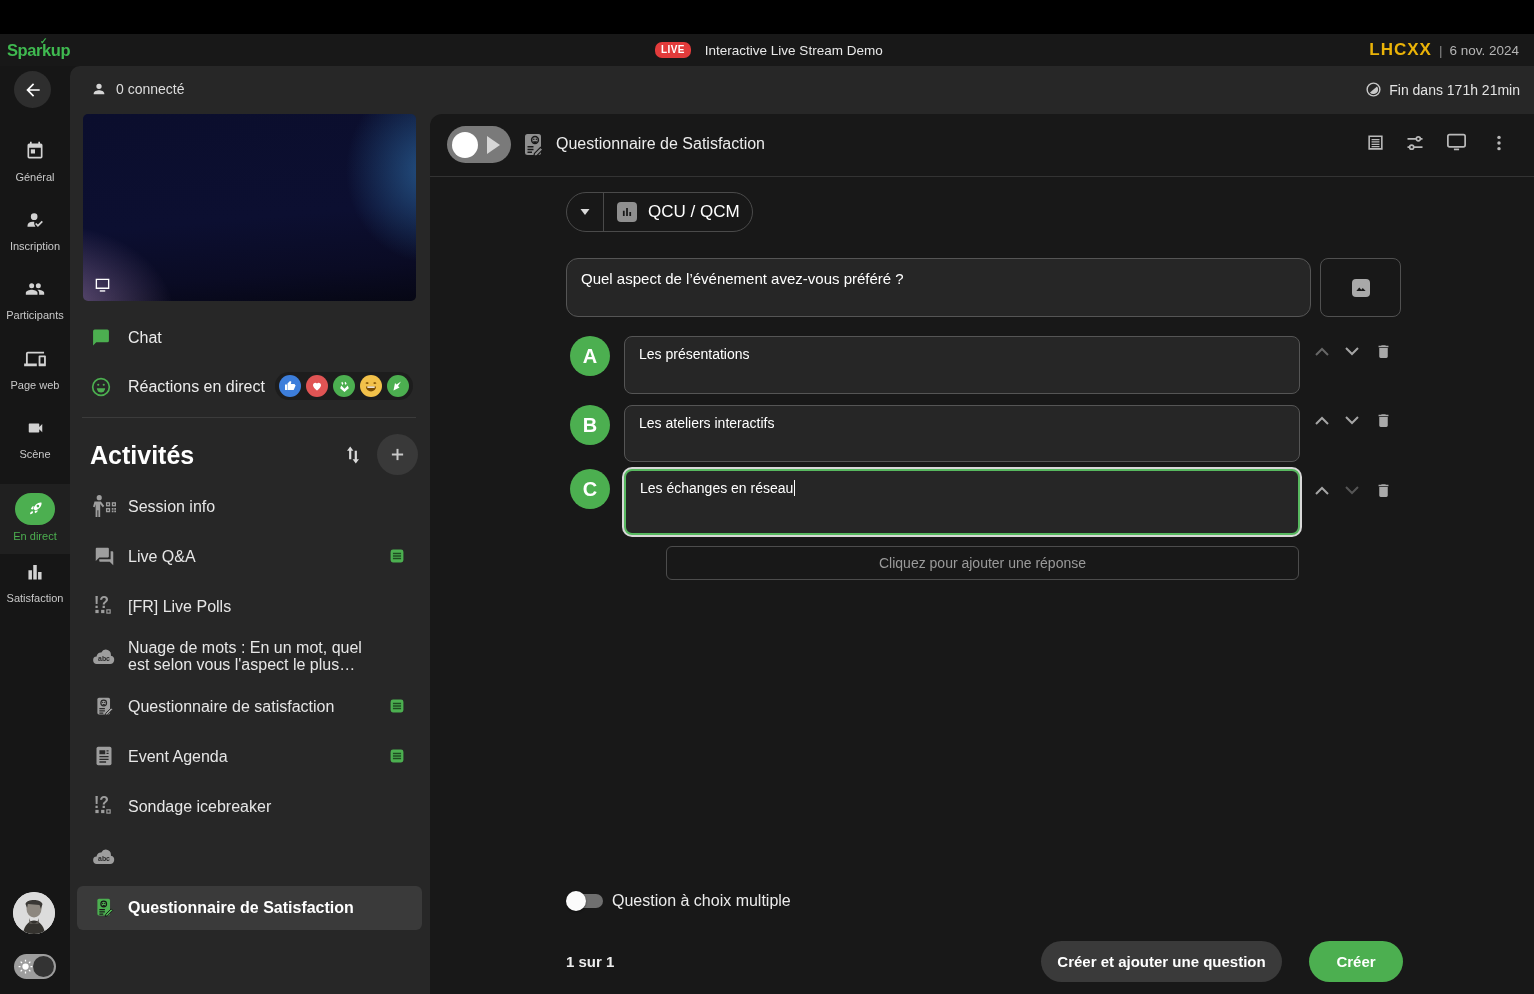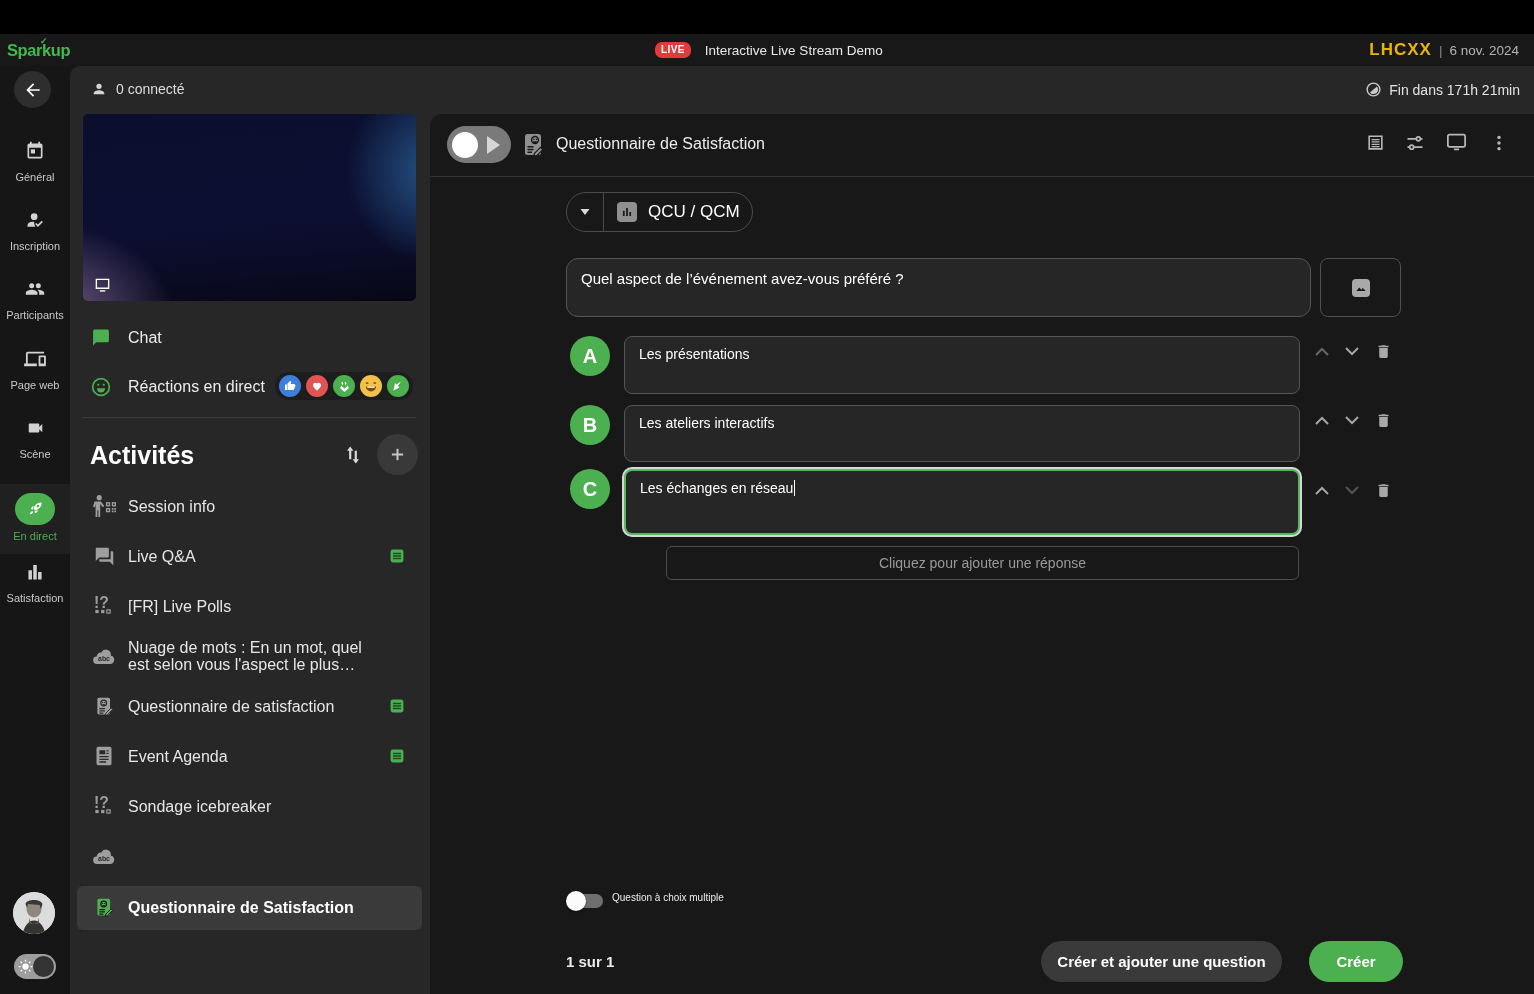--- a/index.html
+++ b/index.html
@@ -75,21 +75,21 @@
 #qinput .qtxt { position:absolute; left:14px; top:11px; font-size:15px; color:#fff; }
 #imgbtn { position:absolute; left:890px; top:144px; width:81px; height:59px; border-radius:8px; border:1px solid #505050; display:flex; align-items:center; justify-content:center; }
 .answer { position:absolute; left:140px; }
 .acircle { position:absolute; width:40px; height:40px; border-radius:50%; background:#4caf50; color:#fff; font-weight:bold; font-size:20px; display:flex; align-items:center; justify-content:center; }
 .abox { position:absolute; left:54px; width:676px; border-radius:8px; border:1px solid #555; background:#262626; }
 .abox .atx { position:absolute; left:14px; top:9px; font-size:14px; color:#fff; }
 .ctrls { position:absolute; display:flex; align-items:center; gap:16px; }
 #addbtn { position:absolute; left:236px; top:432px; width:633px; height:34px; border-radius:6px; border:1px solid #4c4c4c; color:#9a9a9a; font-size:14px; display:flex; align-items:center; justify-content:center; }
 #mctoggle { position:absolute; left:139px; top:780px; width:34px; height:14px; border-radius:7px; background:#6f6f6f; }
 #mctoggle .thumb { position:absolute; left:-3px; top:-3px; width:20px; height:20px; border-radius:50%; background:#fbfbfb; box-shadow:0 1px 2px rgba(0,0,0,0.5); }
-#mclabel { position:absolute; left:182px; top:778px; font-size:10px; color:#ececec; }
+#mclabel { position:absolute; left:182px; top:778px; font-size:16px; color:#ececec; }
 #pagecount { position:absolute; left:136px; top:839px; font-size:15px; font-weight:bold; color:#ececec; }
 #btn2 { position:absolute; left:611px; top:827px; width:241px; height:41px; border-radius:21px; background:#3a3a3a; color:#fff; font-size:15px; font-weight:bold; display:flex; align-items:center; justify-content:center; }
 #btn1 { position:absolute; left:879px; top:827px; width:94px; height:41px; border-radius:21px; background:#4caf50; color:#fff; font-size:15px; font-weight:bold; display:flex; align-items:center; justify-content:center; }
 </style>
 </head>
 <body>
 <div id="app">
   <div id="header">
     <div id="logo">Sparkup<span class="spark">✓</span></div>
     <div id="livewrap">

